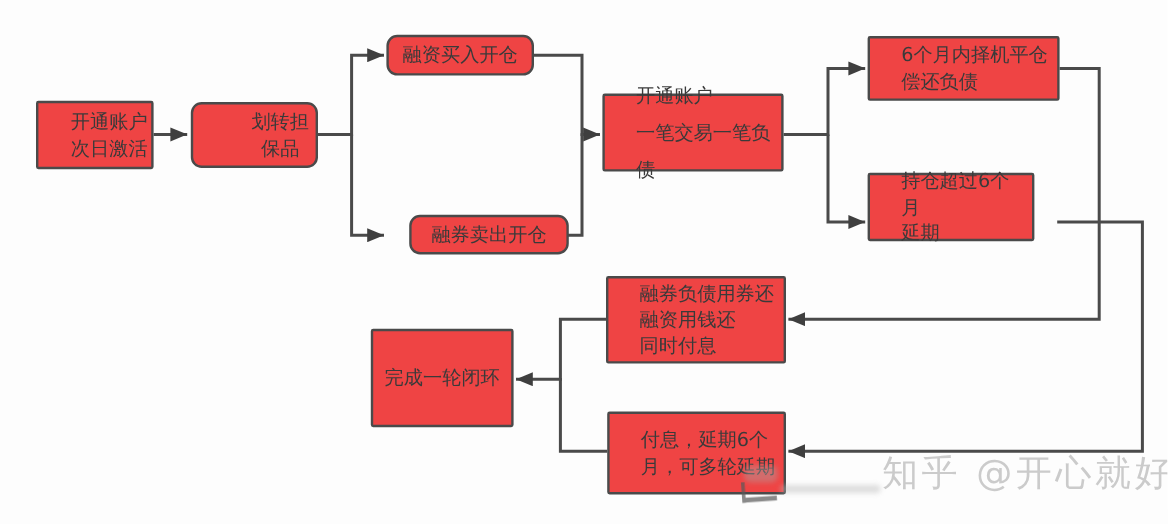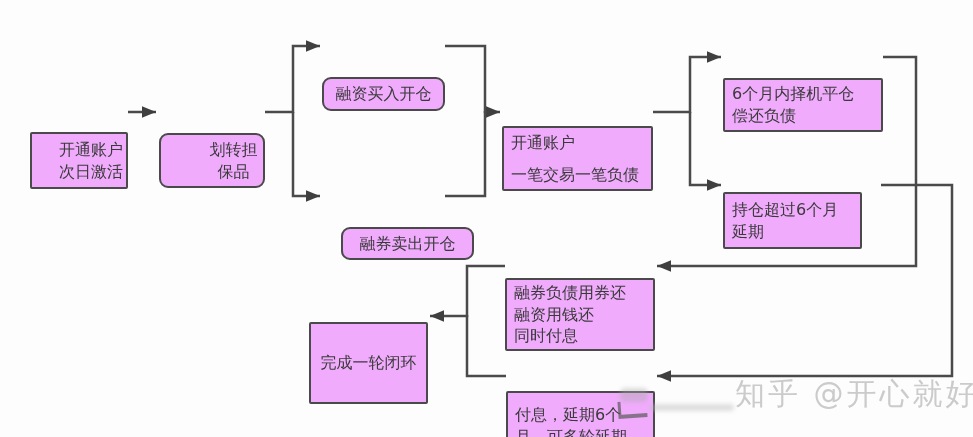--- a/index.html
+++ b/index.html
@@ -7,32 +7,31 @@
     position:relative;
     width:973px;height:437px;
     background:#fdfdfd;
     overflow:hidden;
     font-family:"DejaVu Sans","Liberation Sans",sans-serif;
   }
   #edges{position:absolute;left:0;top:0;z-index:1;}
   .node{
     position:absolute;z-index:2;
     box-sizing:border-box;
-    background:#f0abfc;
+    background:#ef4444;
     border:2.5px solid #4a4a4a;
     color:#3a3a3a;
     font-size:16px;
     line-height:1.35;
     white-space:pre-line;
     display:flex;flex-direction:column;justify-content:center;
     border-radius:2px;
-    margin-top:48px;
   }
   .node.center{align-items:center;text-align:center;}
-  .node.left{align-items:flex-start;text-align:left;padding-left:7px;padding-right:4px;}
+  .node.left{align-items:flex-start;text-align:left;padding-left:26px;padding-right:4px;}
   .node.rounded{border-radius:9px;}
   .node.lh-wide{line-height:1.95;}
   
   .n-open{left:30px;top:84px;width:98px;height:57px;padding-left:24px;}
   .n-transfer{left:159px;top:85px;width:106px;height:55px;padding-left:43px;}
   .n-marginbuy{left:322px;top:29px;width:123px;height:34px;}
   .n-shortsell{left:341px;top:179px;width:133px;height:33px;}
   .n-debt{left:502px;top:78px;width:151px;height:65px;}
   .n-close6m{left:723px;top:30px;width:160px;height:54px;}
   .n-hold6m{left:723px;top:144px;width:139px;height:57px;}

